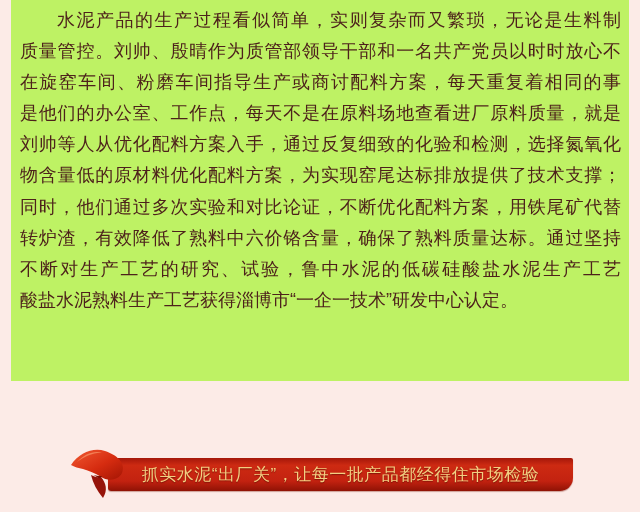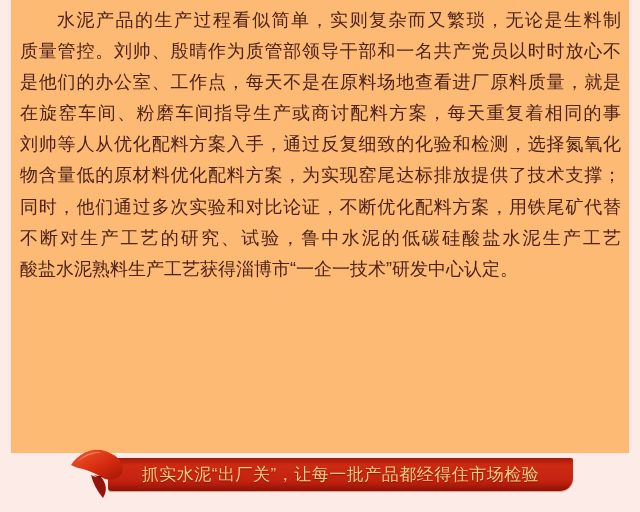--- a/index.html
+++ b/index.html
@@ -8,22 +8,22 @@
     background: #fcebe7;
     font-family: "Liberation Sans", "DejaVu Sans", sans-serif;
     overflow: hidden;
     position: relative;
   }
   .page { position: absolute; inset: 0; }
 
   .content-panel {
     position: absolute;
     left: 11px; top: 0;
-    width: 618px; height: 453px;
-    background: #fdba74;
+    width: 618px; height: 381px;
+    background: #bef264;
   }
 
   .article {
     padding: 5px 8px 0 9px;
     color: #4d221b;
     font-size: 18px;
   }
   .line {
     height: 31.1px;
     line-height: 31.4px;
@@ -57,25 +57,26 @@
 </style>
 </head>
 <body>
 
 <div class="page">
 
   <div class="content-panel">
     <div class="article">
       <div class="line indent">水泥产品的生产过程看似简单，实则复杂而又繁琐，无论是生料制</div>
       <div class="line">质量管控。刘帅、殷晴作为质管部领导干部和一名共产党员以时时放心不</div>
+      <div class="line">在旋窑车间、粉磨车间指导生产或商讨配料方案，每天重复着相同的事</div>
       <div class="line">是他们的办公室、工作点，每天不是在原料场地查看进厂原料质量，就是</div>
-      <div class="line">在旋窑车间、粉磨车间指导生产或商讨配料方案，每天重复着相同的事</div>
       <div class="line">刘帅等人从优化配料方案入手，通过反复细致的化验和检测，选择氮氧化</div>
       <div class="line">物含量低的原材料优化配料方案，为实现窑尾达标排放提供了技术支撑；</div>
       <div class="line">同时，他们通过多次实验和对比论证，不断优化配料方案，用铁尾矿代替</div>
+      <div class="line">转炉渣，有效降低了熟料中六价铬含量，确保了熟料质量达标。通过坚持</div>
       <div class="line">不断对生产工艺的研究、试验，鲁中水泥的低碳硅酸盐水泥生产工艺</div>
       <div class="line last">酸盐水泥熟料生产工艺获得淄博市“一企一技术”研发中心认定。</div>
     </div>
   </div>
 
   <div class="banner">
     <span>抓实水泥“出厂关”，让每一批产品都经得住市场检验</span>
   </div>
 
   <svg class="flag" viewBox="0 0 62 56" xmlns="http://www.w3.org/2000/svg">

